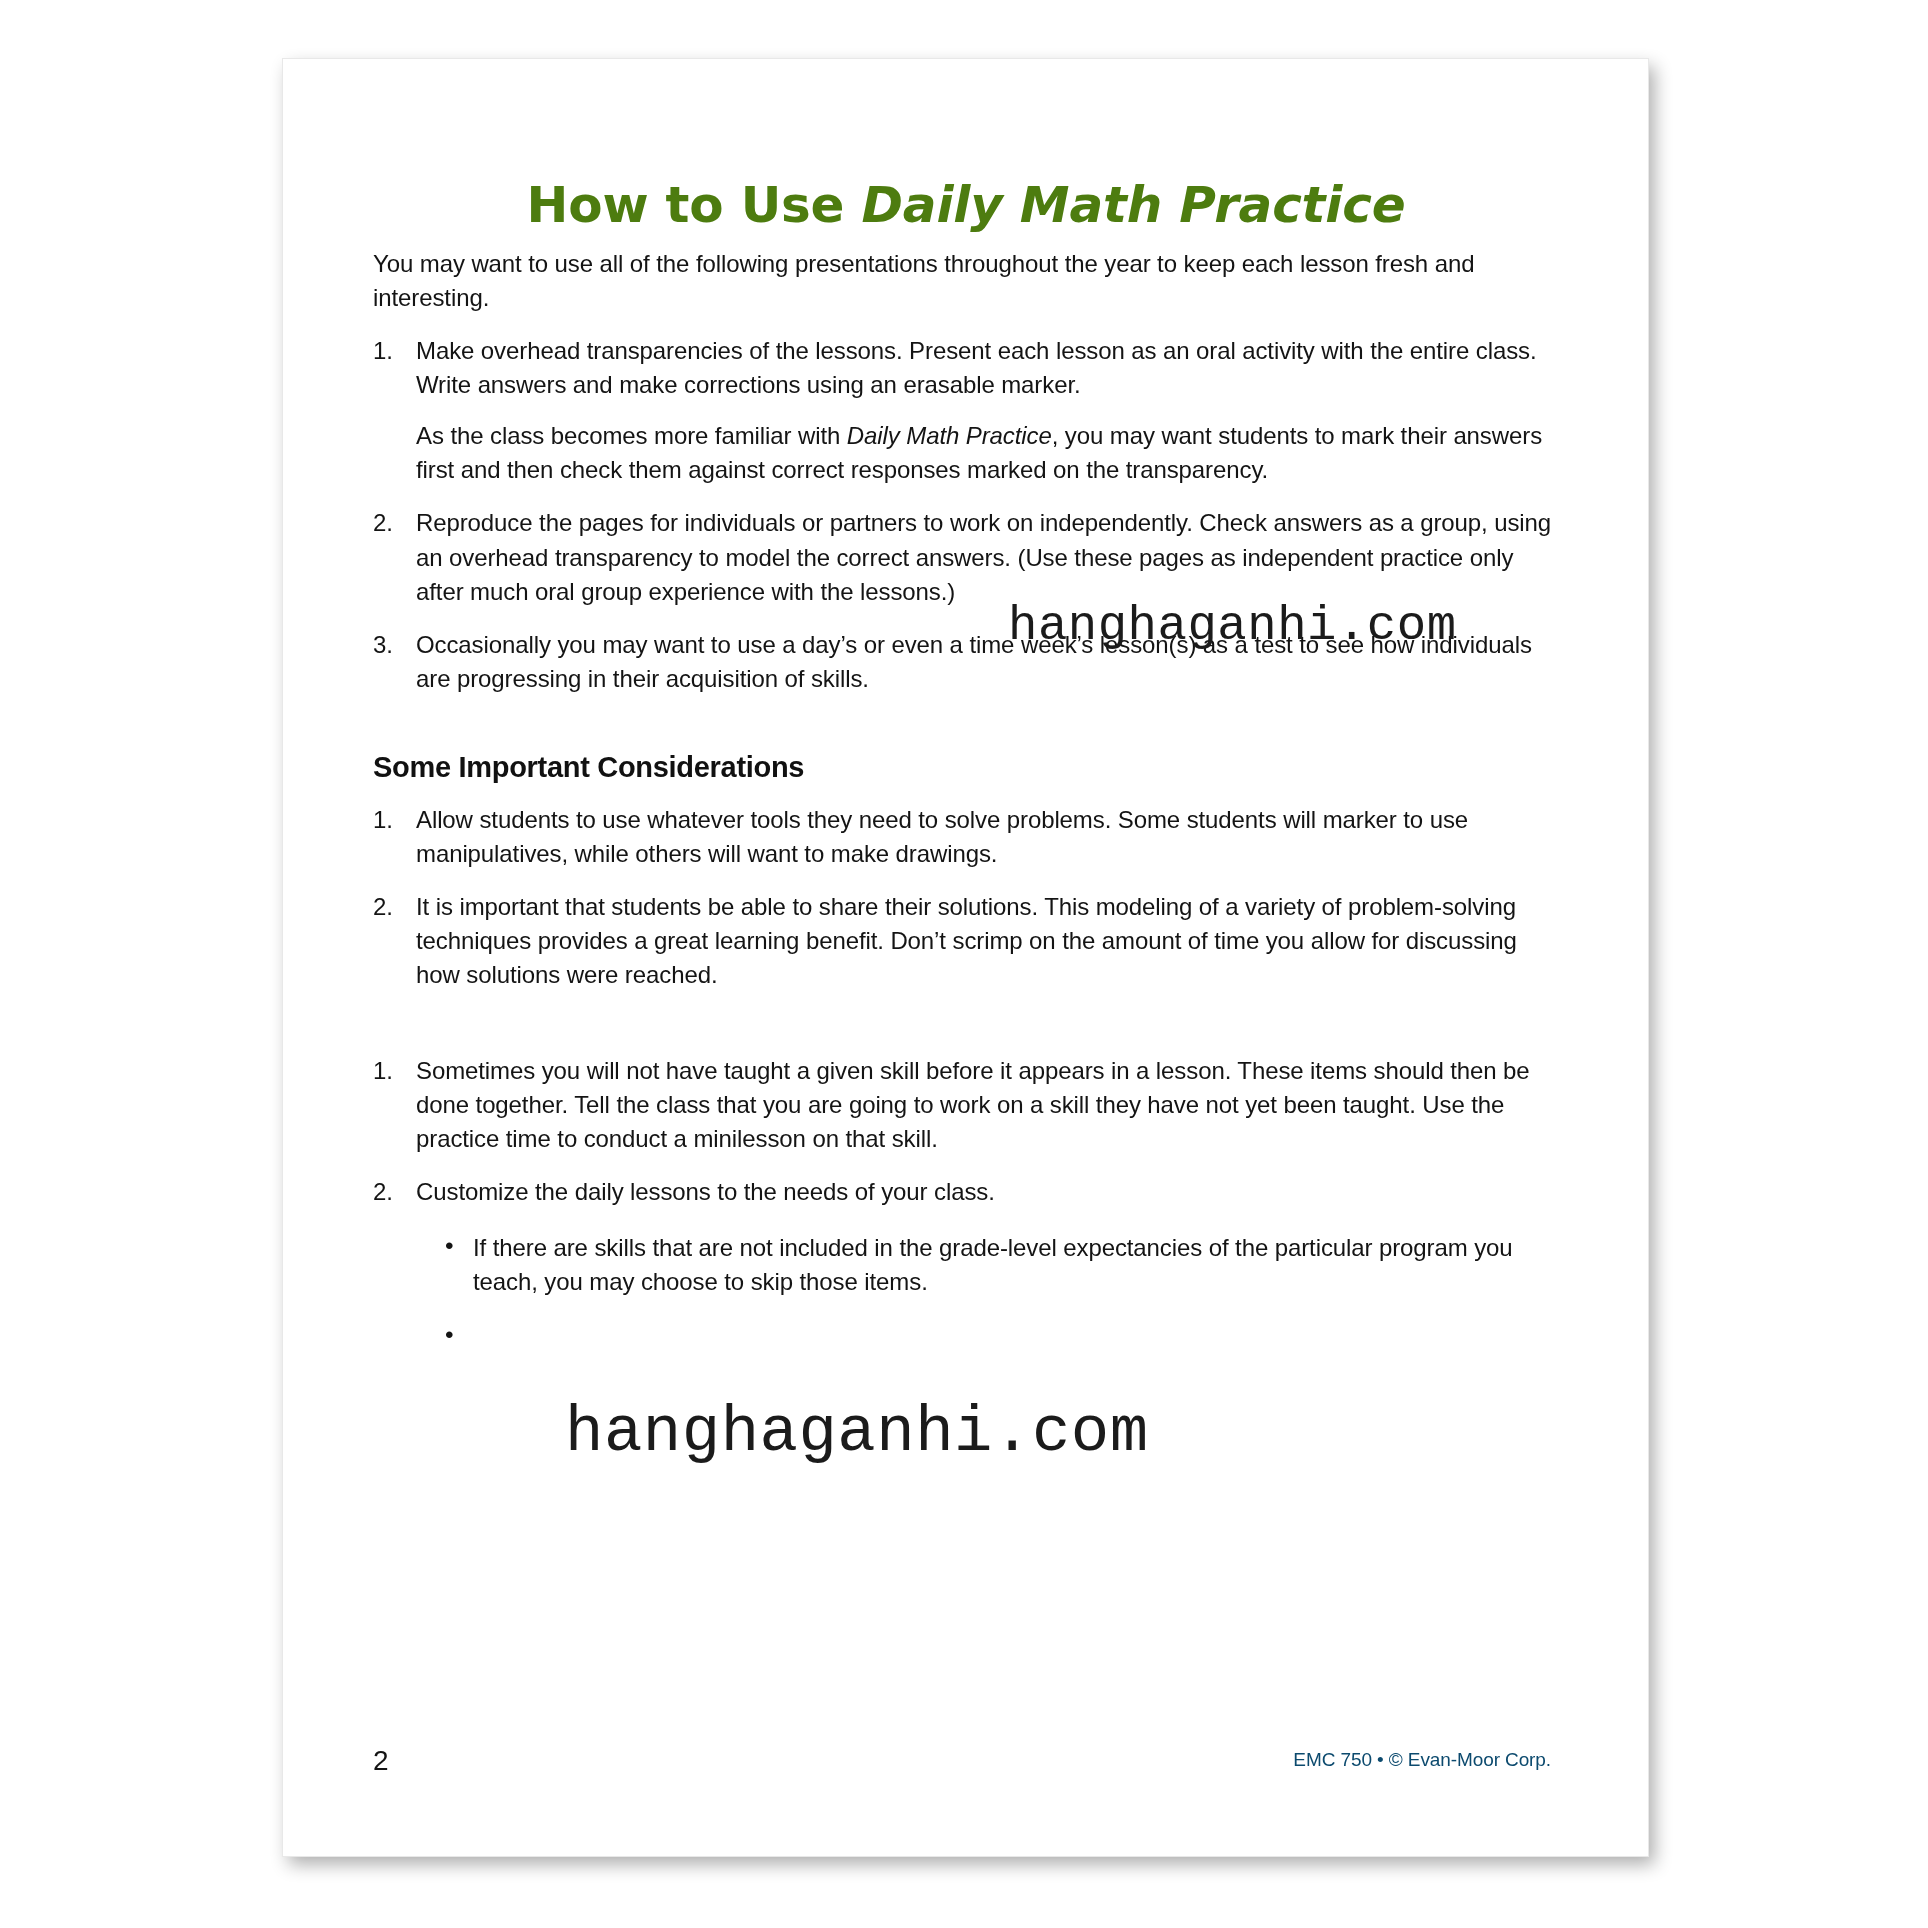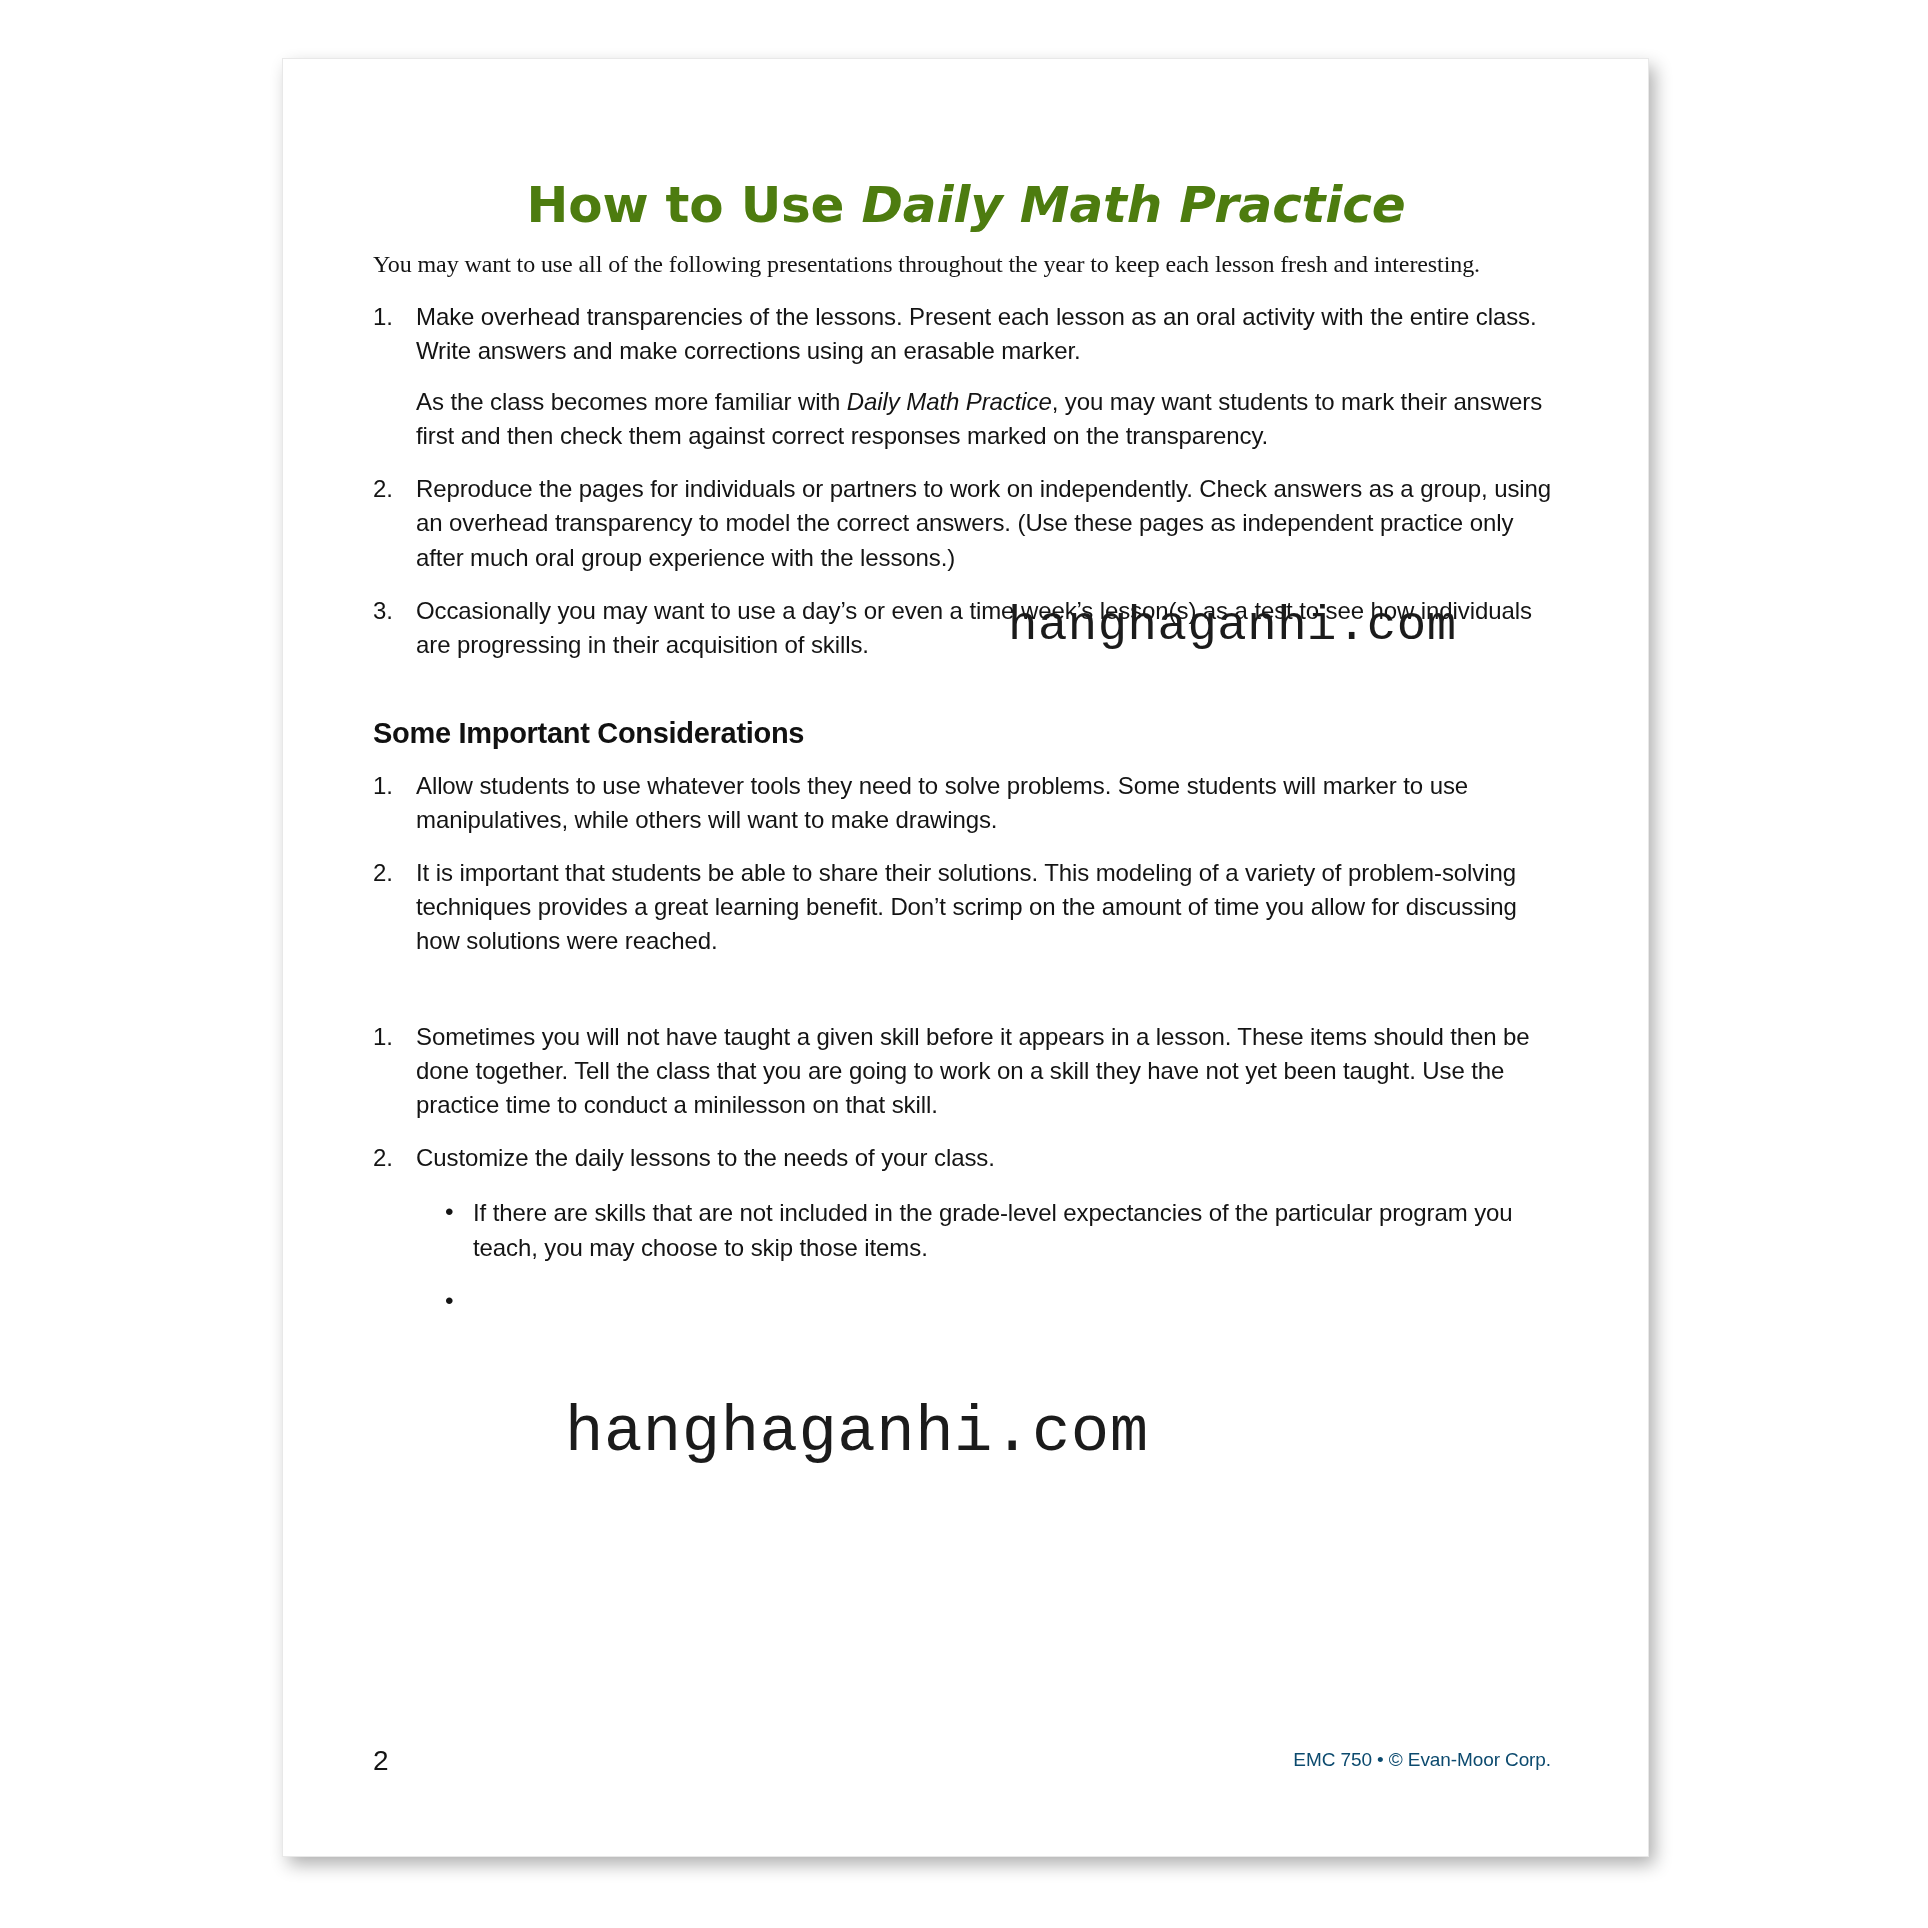--- a/index.html
+++ b/index.html
@@ -59,21 +59,21 @@
     position: absolute;
     left: 0;
     top: 188px;
     width: 1186px;
   }
   p.intro {
     margin: 0 0 16px 0;
     font-size: 24px;
     line-height: 1.42;
     color: #141414;
-    font-family: Liberation Serif, serif;
+    font-family: Liberation Sans, sans-serif;
     letter-spacing: -0.1px;
   }
   .num-list {
     margin: 0;
     padding: 0;
     list-style: none;
   }
   .num-item {
     position: relative;
     padding-left: 43px;

